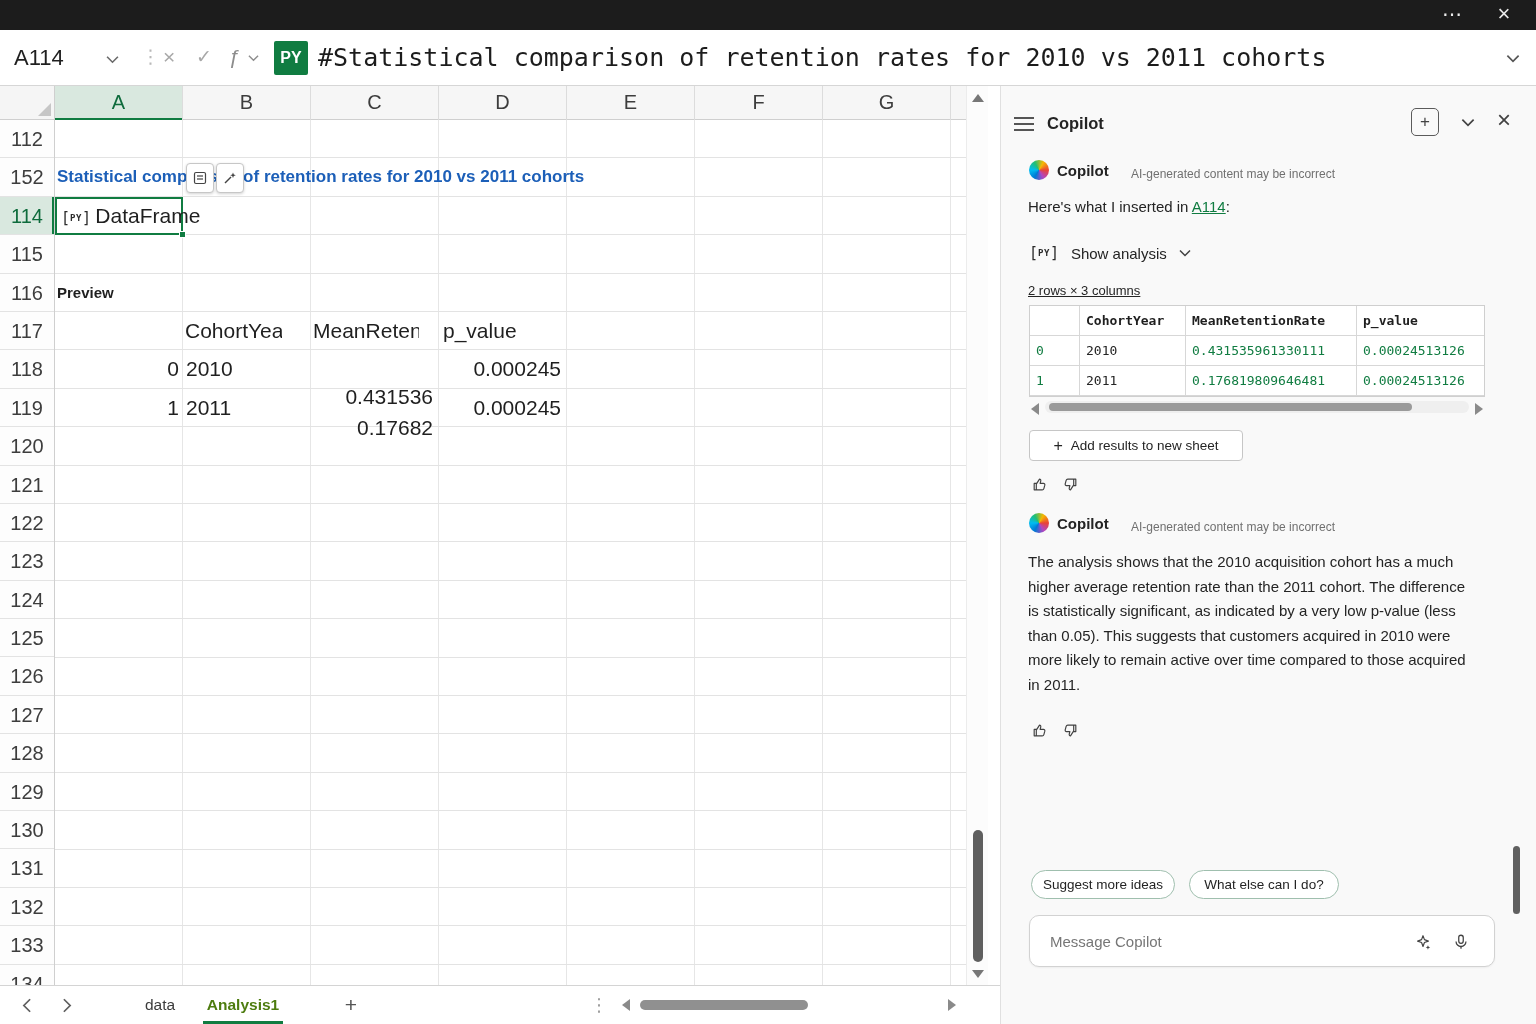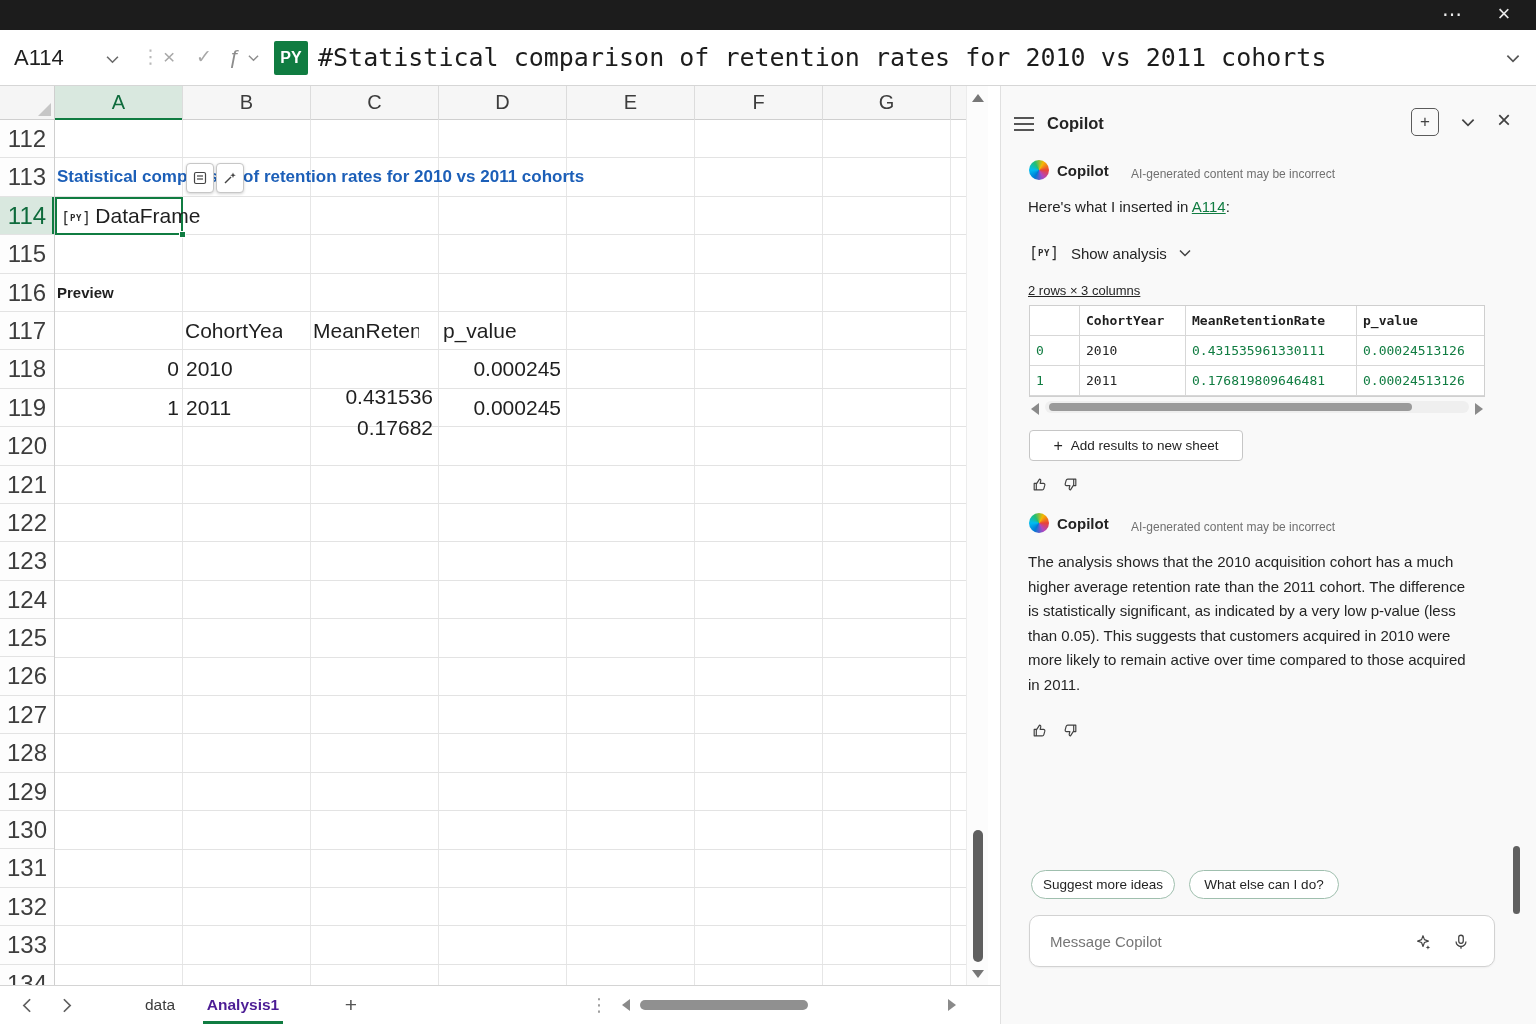--- a/index.html
+++ b/index.html
@@ -31,21 +31,21 @@
             border-right:1px solid #cfcfcf; border-bottom:1px solid #cfcfcf; }
   .corner:after { content:""; position:absolute; right:3px; bottom:3px; width:0; height:0;
                   border-left:13px solid transparent; border-bottom:13px solid #c6c6c6; }
   .col-headers { position:absolute; left:55px; top:86px; width:911px; height:34px; display:flex;
                  background:#f6f6f6; border-bottom:1px solid #cfcfcf; }
   .col-h { width:128px; height:34px; line-height:33px; text-align:center; font-size:20px;
            color:#3d3d3d; border-right:1px solid #dcdcdc; }
   .col-h.sel { background:#d9e8df; color:#0e6b3c; box-shadow:inset 0 -2px 0 #107C41; }
   .row-headers { position:absolute; left:0; top:120px; width:55px; height:865px; background:#fdfdfd;
                  border-right:1px solid #cfcfcf; overflow:hidden; }
-  .row-h { height:38.4px; line-height:38px; text-align:center; font-size:24px; color:#3d3d3d;
+  .row-h { height:38.4px; line-height:38px; text-align:center; font-size:20px; color:#3d3d3d;
            border-bottom:1px solid #e3e3e3; }
   .row-h.sel { background:#d9e8df; color:#0e6b3c; box-shadow:inset -2px 0 0 #107C41; }
 
   
   .cells { position:absolute; left:55px; top:120px; width:911px; height:865px; background:#fff;
            background-image:
              repeating-linear-gradient(to bottom, transparent 0, transparent 37.4px, #e3e3e3 37.4px, #e3e3e3 38.4px),
              repeating-linear-gradient(to right , transparent 0, transparent 127px , #e6e6e6 127px , #e6e6e6 128px); }
   .gtext { position:absolute; height:38.4px; line-height:38.4px; font-size:21px; color:#1f1f1f; white-space:nowrap; }
   .blue-title { font-size:17px; font-weight:bold; color:#1c5fb8; }
@@ -68,21 +68,21 @@
   .tri-up   { width:0;height:0;border-left:6px solid transparent;border-right:6px solid transparent;border-bottom:8px solid #777; }
   .tri-down { width:0;height:0;border-left:6px solid transparent;border-right:6px solid transparent;border-top:8px solid #777; }
   .tri-left { width:0;height:0;border-top:6px solid transparent;border-bottom:6px solid transparent;border-right:8px solid #8a8a8a; }
   .tri-right{ width:0;height:0;border-top:6px solid transparent;border-bottom:6px solid transparent;border-left:8px solid #8a8a8a; }
   .vthumb { position:absolute; left:6px; width:10px; background:#5f5f5f; border-radius:5px; }
 
   
   .sheetbar { position:absolute; left:0; top:985px; width:1000px; height:39px; background:#fff;
               border-top:1px solid #d4d4d4; }
   .stab { position:absolute; top:0; height:38px; line-height:38px; text-align:center; font-size:15.5px; color:#3b3b3b; }
-  .stab.active { font-weight:bold; color:#4c1d95; box-shadow:inset 0 -3px 0 #107C41; }
+  .stab.active { font-weight:bold; color:#4d7c0f; box-shadow:inset 0 -3px 0 #107C41; }
   .hthumb { position:absolute; top:14px; height:10px; background:#909090; border-radius:5px; }
 
   
   .copilot { position:absolute; left:1000px; top:86px; width:536px; height:938px; background:#f9f9f9;
              border-left:1px solid #e0e0e0; font-size:15px; color:#242424; }
   .cp-abs { position:absolute; }
   .cp-title { font-size:16.5px; font-weight:bold; color:#242424; }
   .cp-logo { width:20px; height:20px; border-radius:50%;
              background:conic-gradient(from 210deg,#0078D4,#00BCF2,#21BF73,#F7B801,#EA4335,#B146C2,#0078D4); }
   .cp-name { font-size:15px; font-weight:bold; color:#242424; }
@@ -146,21 +146,21 @@
     <div class="col-h sel">A</div>
     <div class="col-h">B</div>
     <div class="col-h">C</div>
     <div class="col-h">D</div>
     <div class="col-h">E</div>
     <div class="col-h">F</div>
     <div class="col-h">G</div>
   </div>
 <div class="row-headers" id="row-headers">
     <div class="row-h">112</div>
-    <div class="row-h">113</div>
+    <div class="row-h">152</div>
     <div class="row-h sel">114</div>
     <div class="row-h">115</div>
     <div class="row-h">116</div>
     <div class="row-h">117</div>
     <div class="row-h">118</div>
     <div class="row-h">119</div>
     <div class="row-h">120</div>
     <div class="row-h">121</div>
     <div class="row-h">122</div>
     <div class="row-h">123</div>

